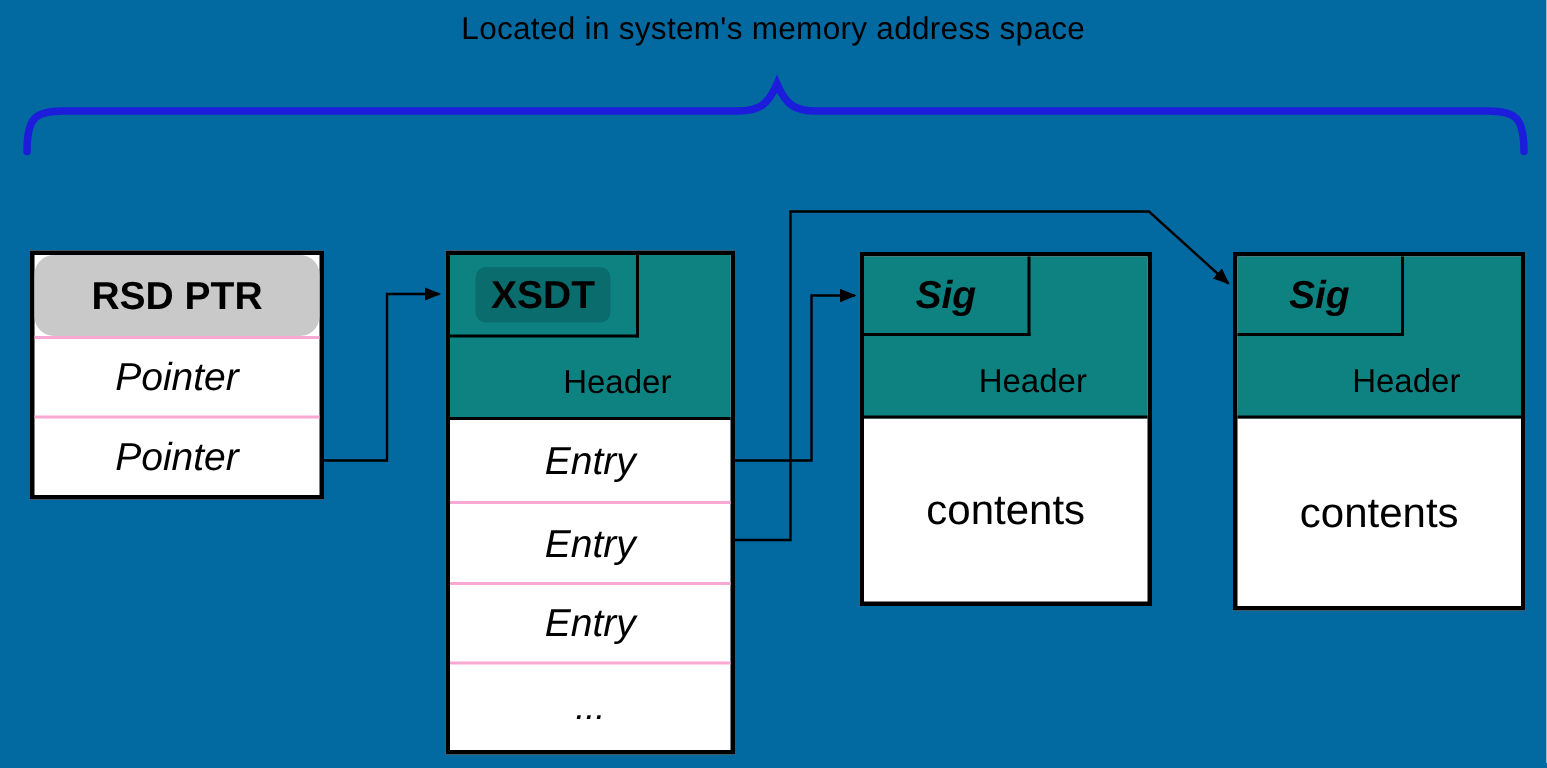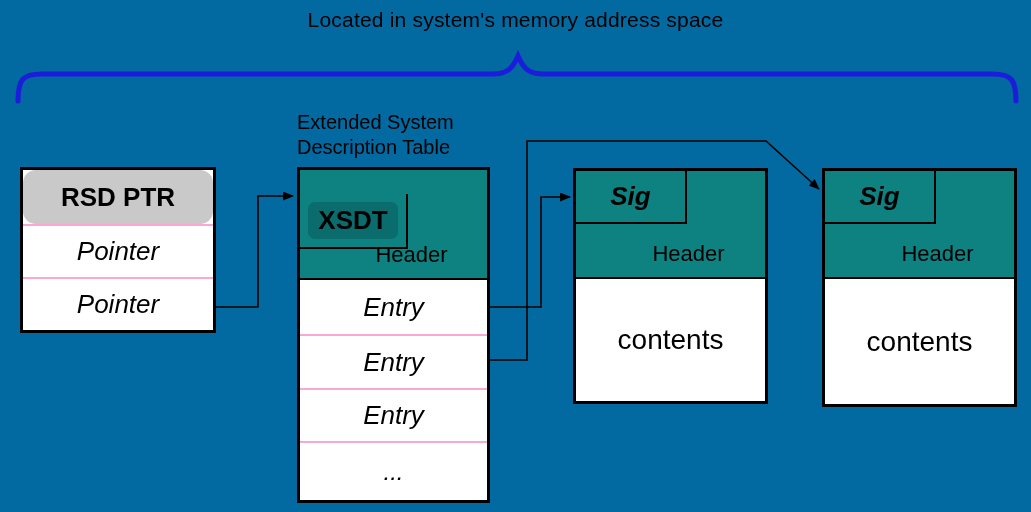--- a/index.html
+++ b/index.html
@@ -66,27 +66,23 @@
     <path class="conn" marker-end="url(#arrow)" d="M 490 307 L 541 307 L 541 197 L 570 197"></path>
     <path class="conn" marker-end="url(#arrow)" d="M 490 360 L 527 360 L 527 141 L 766 141 L 819 189"></path>
   </svg>
 
   <div class="table" style="left:20px;top:167px;width:196px;height:166px;">
     <div class="row first grey" style="height:54px;">RSD PTR</div>
     <div class="row italic" style="height:53px;">Pointer</div>
     <div class="row italic" style="flex:1;">Pointer</div>
   </div>
 
-  <div class="tbl-label" style="left:297px;top:110px;">
-    <div>Extended System</div>
-    <div>Description Table</div>
-  </div>
   <div class="table" style="left:297px;top:167px;width:193px;height:336px;">
     <div class="teal-head" style="height:110px;">
-      <div class="sigbox" style="width:108px;height:55px;margin-top:24px;">
+      <div class="sigbox" style="width:126px;height:55px;">
         <span class="sigtag hl">XSDT</span>
       </div>
       <div class="head-label" style="top:72px;">Header</div>
     </div>
     <div class="row first italic" style="height:54px;border-top:none;">Entry</div>
     <div class="row italic" style="height:54px;">Entry</div>
     <div class="row italic" style="height:53px;">Entry</div>
     <div class="row italic dots" style="flex:1;">...</div>
   </div>
 

